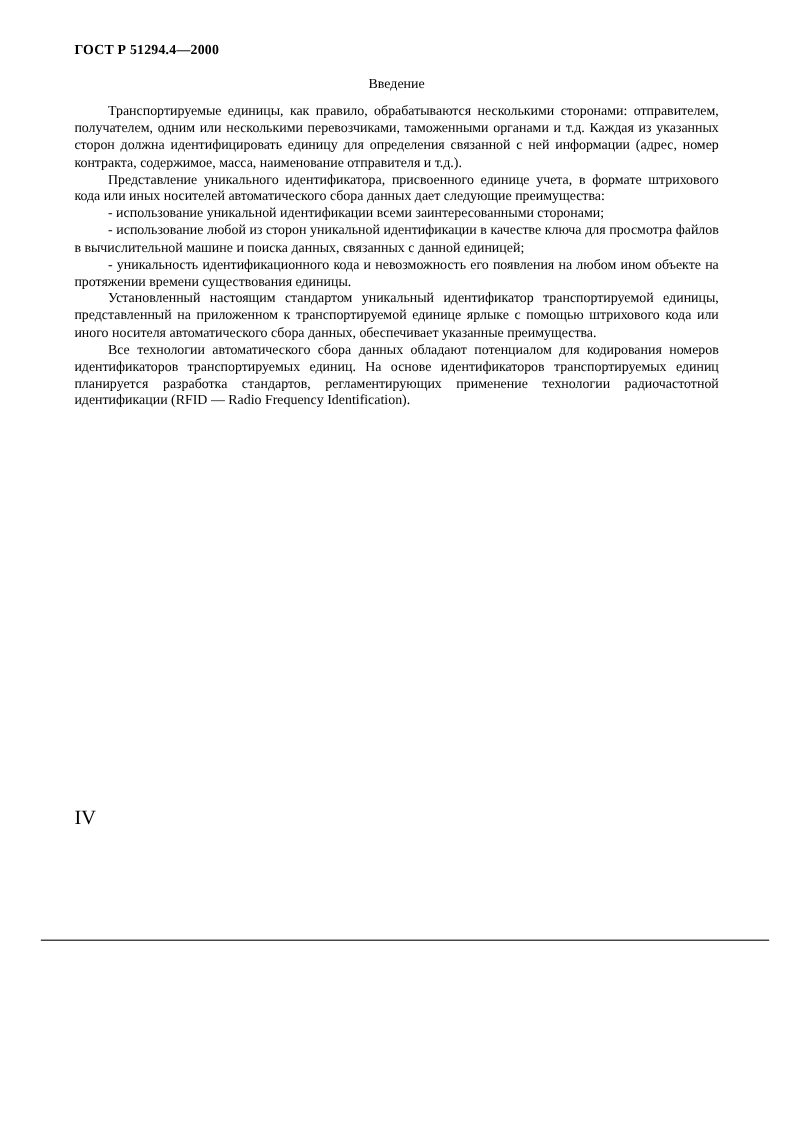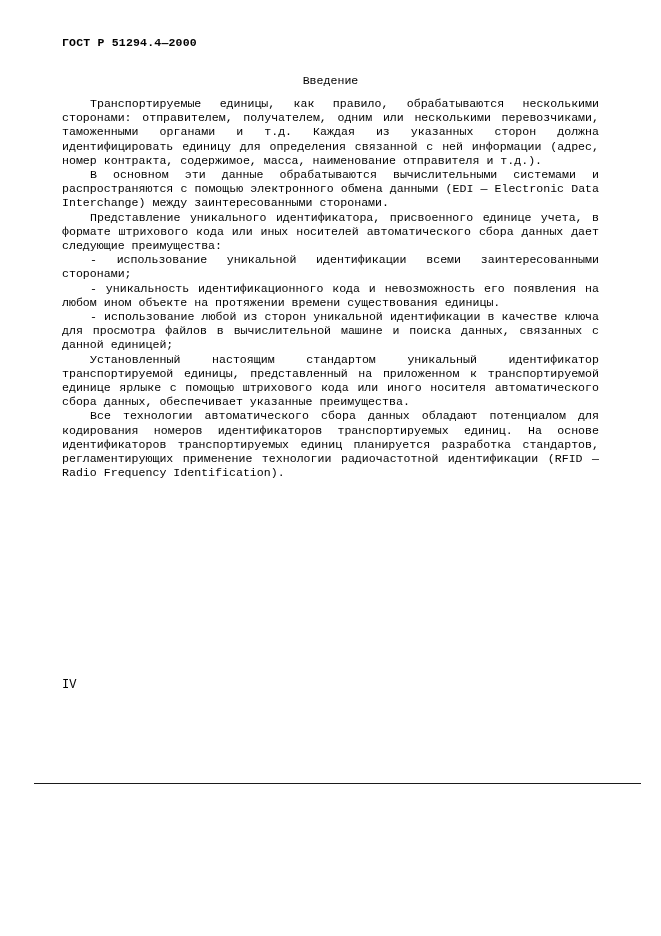--- a/index.html
+++ b/index.html
@@ -15,47 +15,46 @@
     -webkit-font-smoothing: antialiased;
   }
   .page {
     position: relative;
     width: 661px;
     height: 788px;
     box-sizing: border-box;
     padding: 36px 62px 0 62px;
     background: #ffffff;
     overflow: hidden;
-    font-family: Liberation Mono, monospace;
   }
   .doc-header {
     font-size: 11.5px;
     font-weight: bold;
     letter-spacing: 0.2px;
   }
   .section-title {
-    margin-top: 25px;
+    margin-top: 15px;
     text-align: center;
     font-size: 11.6px;
   }
   .body-text {
     margin-top: 10px;
     font-size: 11.6px;
     line-height: 14.2px;
     text-align: justify;
   }
   .para {
     margin: 0;
     text-indent: 28px;
   }
   .footer-page-number {
     position: absolute;
     left: 62px;
     bottom: 96px;
-    font-size: 12px;
+    font-size: 17px;
   }
   .page-bottom-edge {
     position: absolute;
     left: 34px;
     right: 20px;
     bottom: 4px;
     height: 1px;
     background: #1a1a1a;
   }
 </style>
@@ -63,25 +62,24 @@
 <body>
 
 <div class="page">
 
   <div class="doc-header">ГОСТ Р 51294.4—2000</div>
 
   <div class="section-title">Введение</div>
 
   <div class="body-text">
     <p class="para">Транспортируемые единицы, как правило, обрабатываются несколькими сторонами: отправителем, получателем, одним или несколькими перевозчиками, таможенными органами и т.д. Каждая из указанных сторон должна идентифицировать единицу для определения связанной с ней информации (адрес, номер контракта, содержимое, масса, наименование отправителя и т.д.).</p>
-    <p class="para">В основном эти данные обрабатываются вычислительными системами и распространяются с помощью электронного обмена данными (EDI — Electronic Data Interchange) между заинтересованными сторонами.</p>
     <p class="para">Представление уникального идентификатора, присвоенного единице учета, в формате штрихового кода или иных носителей автоматического сбора данных дает следующие преимущества:</p>
     <p class="para">- использование уникальной идентификации всеми заинтересованными сторонами;</p>
+    <p class="para">- использование любой из сторон уникальной идентификации в качестве ключа для просмотра файлов в вычислительной машине и поиска данных, связанных с данной единицей;</p>
     <p class="para">- уникальность идентификационного кода и невозможность его появления на любом ином объекте на протяжении времени существования единицы.</p>
-    <p class="para">- использование любой из сторон уникальной идентификации в качестве ключа для просмотра файлов в вычислительной машине и поиска данных, связанных с данной единицей;</p>
     <p class="para">Установленный настоящим стандартом уникальный идентификатор транспортируемой единицы, представленный на приложенном к транспортируемой единице ярлыке с помощью штрихового кода или иного носителя автоматического сбора данных, обеспечивает указанные преимущества.</p>
     <p class="para">Все технологии автоматического сбора данных обладают потенциалом для кодирования номеров идентификаторов транспортируемых единиц. На основе идентификаторов транспортируемых единиц планируется разработка стандартов, регламентирующих применение технологии радиочастотной идентификации (RFID — Radio Frequency Identification).</p>
   </div>
 
   <div class="footer-page-number">IV</div>
 
   <div class="page-bottom-edge"></div>
 
 </div>
 

